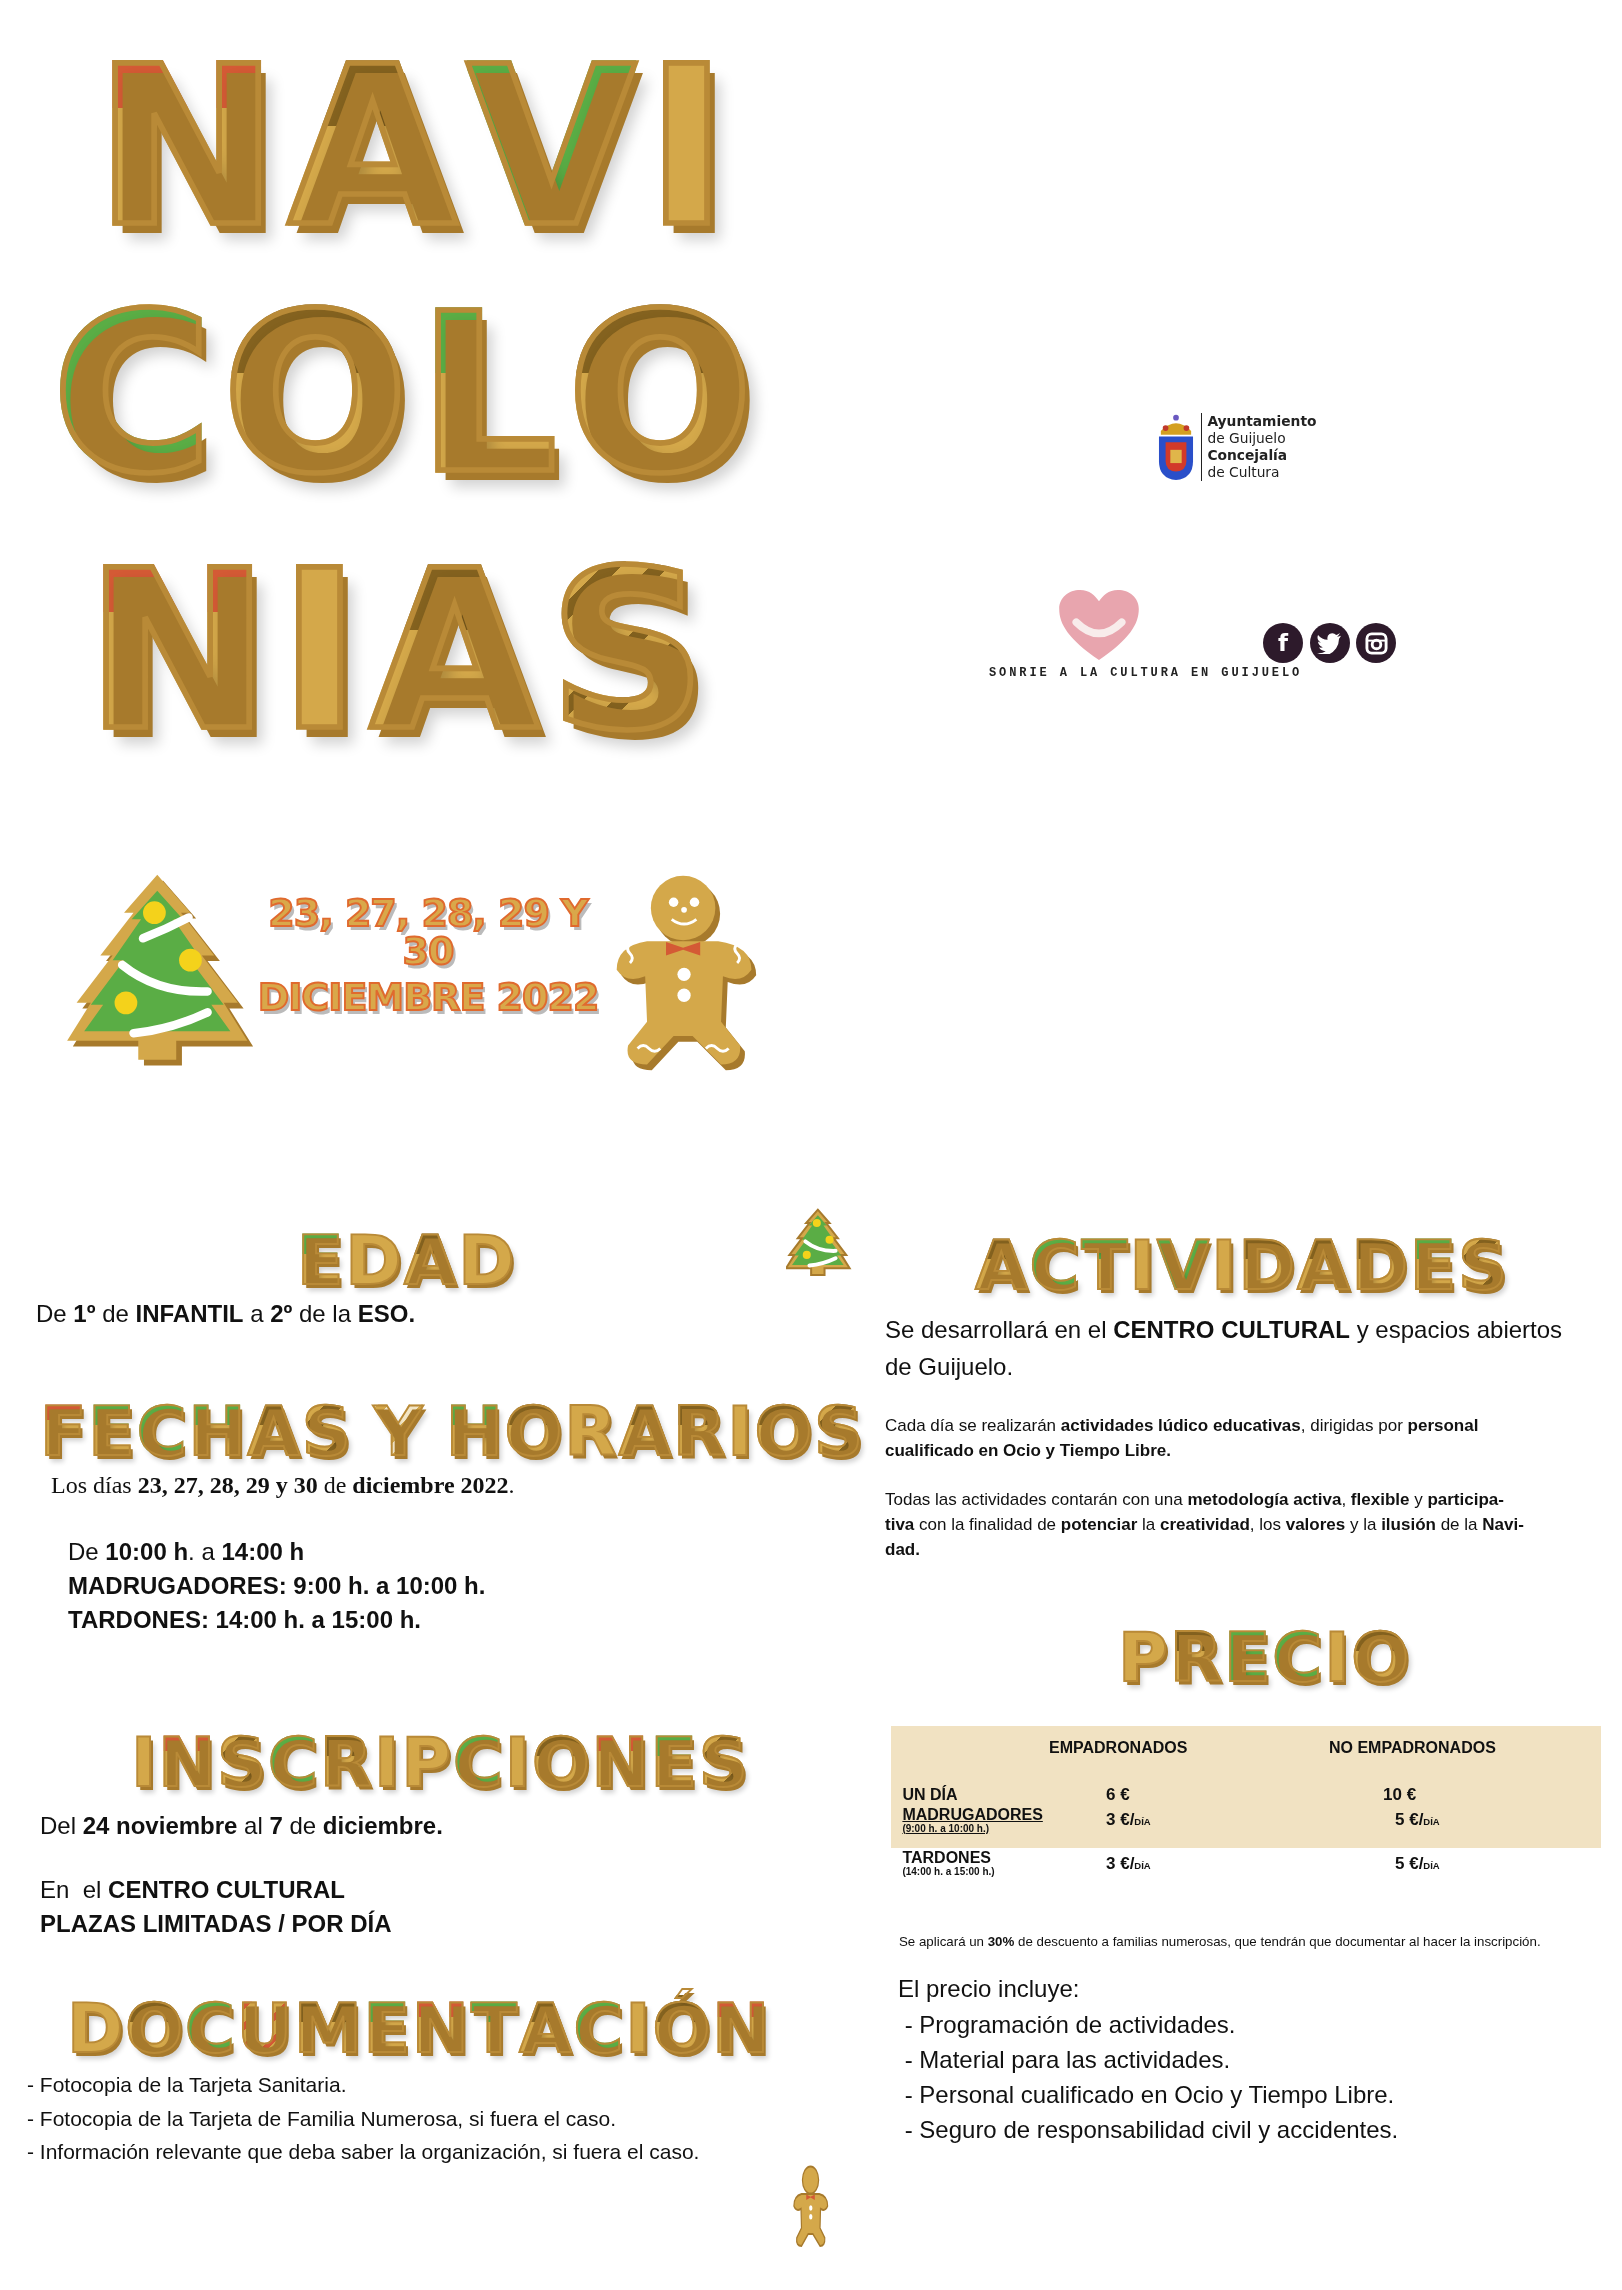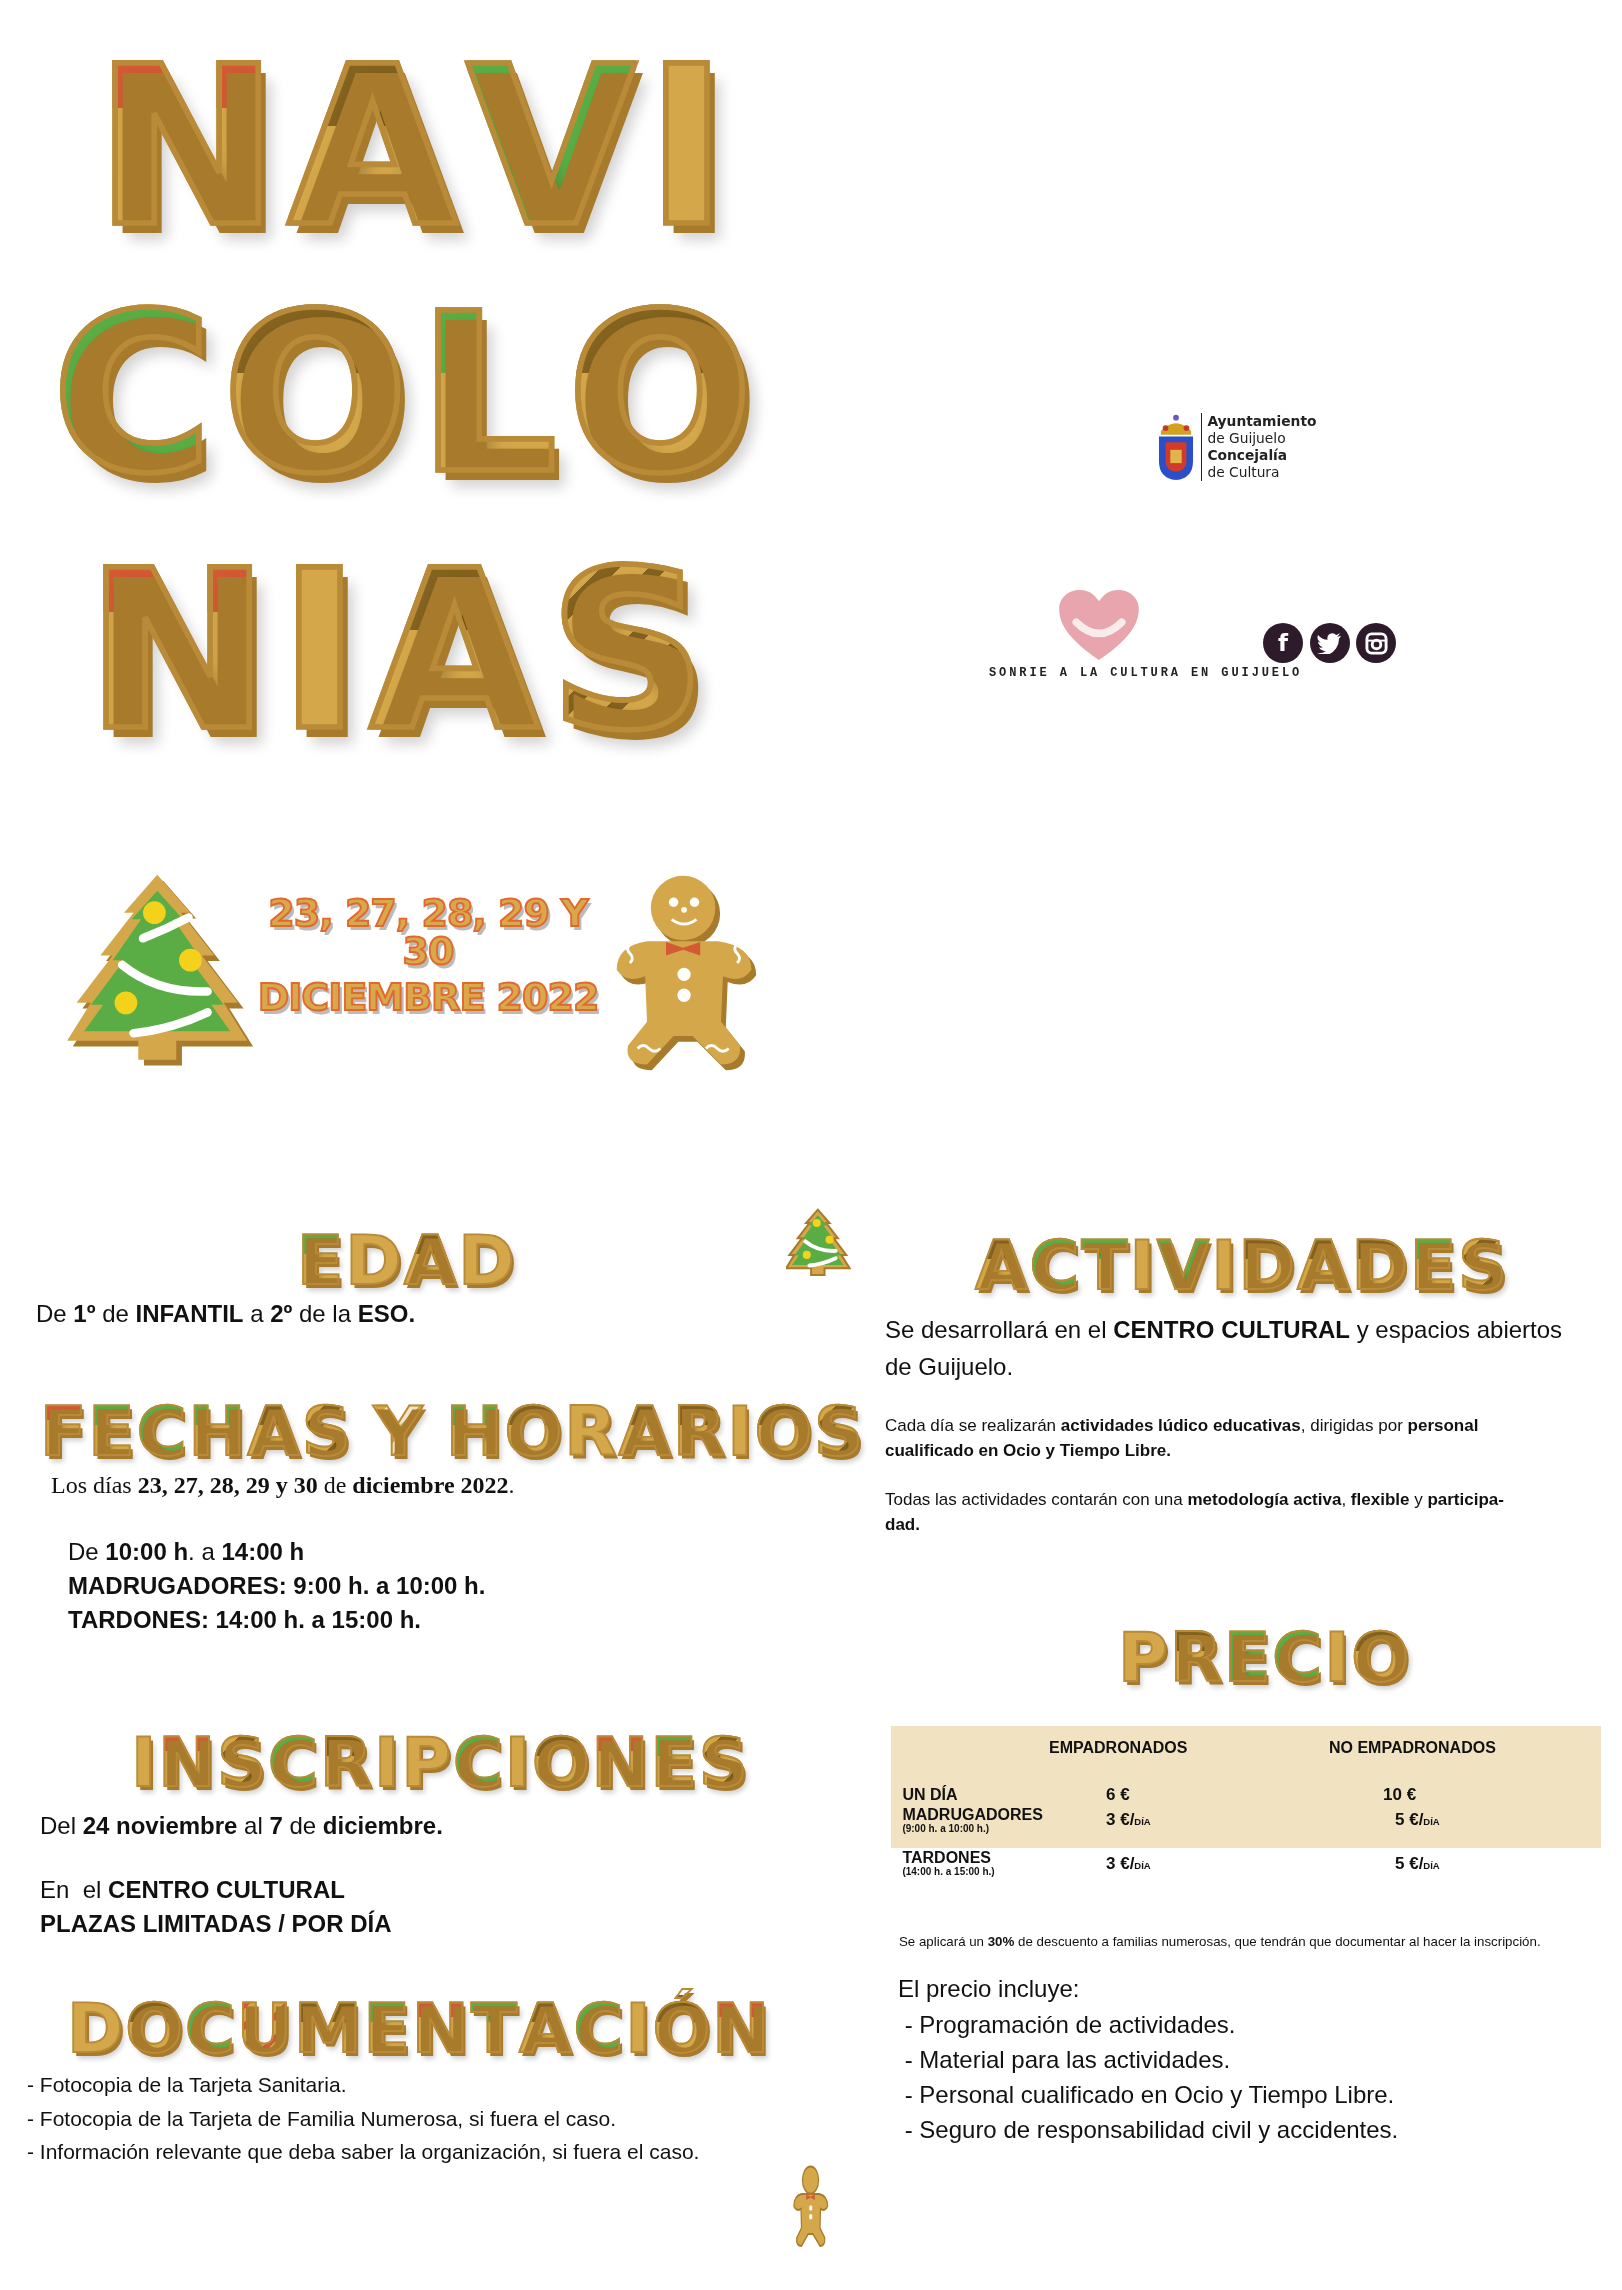--- a/index.html
+++ b/index.html
@@ -272,41 +272,42 @@
 <div class="txt s25" style="left:885px;top:1316px;">
   <span>Se desarrollará en el </span><b>CENTRO CULTURAL</b><span> y espacios abiertos</span>
 </div>
 <div class="txt s25" style="left:885px;top:1353px;">de Guijuelo.</div>
 <div class="txt s18" style="left:885px;top:1413px;">
   <div><span>Cada día se realizarán </span><b>actividades lúdico educativas</b><span>, dirigidas por </span><b>personal</b></div>
   <div><b>cualificado en Ocio y Tiempo Libre.</b></div>
 </div>
 <div class="txt s18" style="left:885px;top:1487px;">
   <div><span>Todas las actividades contarán con una </span><b>metodología activa</b><span>, </span><b>flexible</b><span> y </span><b>participa-</b></div>
+  <div><b>tiva</b><span> con la finalidad de </span><b>potenciar</b><span> la </span><b>creatividad</b><span>, los </span><b>valores</b><span> y la </span><b>ilusión</b><span> de la </span><b>Navi-</b></div>
   <div><b>dad.</b></div>
 </div>
 
 <div class="cookie-row heading" style="left:1118px;top:1624px;">
   <span class="cl">P</span>
   <span class="cl choc">R</span>
   <span class="cl fullgreen">E</span>
   <span class="cl fullgreen">C</span>
   <span class="cl">I</span>
   <span class="cl choc">O</span>
 </div>
 
 <div class="price-box">
   <div class="h" style="left:158px;">EMPADRONADOS</div>
   <div class="h" style="left:438px;">NO EMPADRONADOS</div>
 
   <div class="rl" style="top:61px;"><span>UN DÍA</span></div>
   <div class="v" style="left:215px;top:59px;"><span>6 €</span></div>
   <div class="v" style="left:492px;top:59px;"><span>10 €</span></div>
 
-  <div class="rl" style="top:81px;"><span>MADRUGADORES</span><small>(9:00 h. a 10:00 h.)</small></div>
+  <div class="rl" style="top:81px;text-decoration:underline;"><span>MADRUGADORES</span><small>(9:00 h. a 10:00 h.)</small></div>
   <div class="v" style="left:215px;top:84px;"><span>3 €/</span><small>DÍA</small></div>
   <div class="v" style="left:504px;top:84px;"><span>5 €/</span><small>DÍA</small></div>
 
   <div class="rl" style="top:124px;"><span>TARDONES</span><small>(14:00 h. a 15:00 h.)</small></div>
   <div class="v" style="left:215px;top:128px;"><span>3 €/</span><small>DÍA</small></div>
   <div class="v" style="left:504px;top:128px;"><span>5 €/</span><small>DÍA</small></div>
 </div>
 
 <div class="txt" style="left:899px;top:1934px;font-size:13.3px;">
   <span>Se aplicará un </span><b>30%</b><span> de descuento a familias numerosas, que tendrán que documentar al hacer la inscripción.</span>

